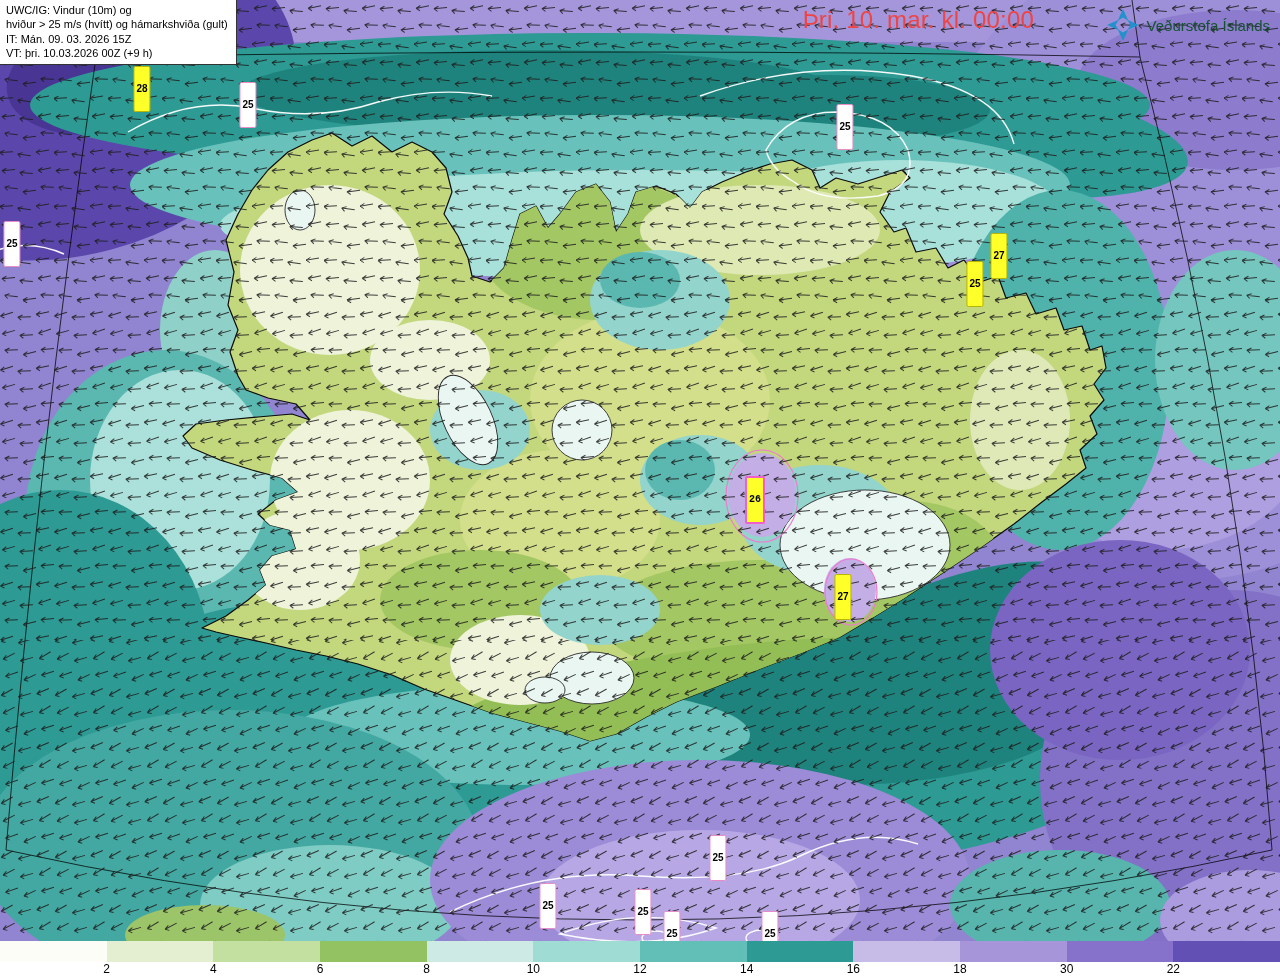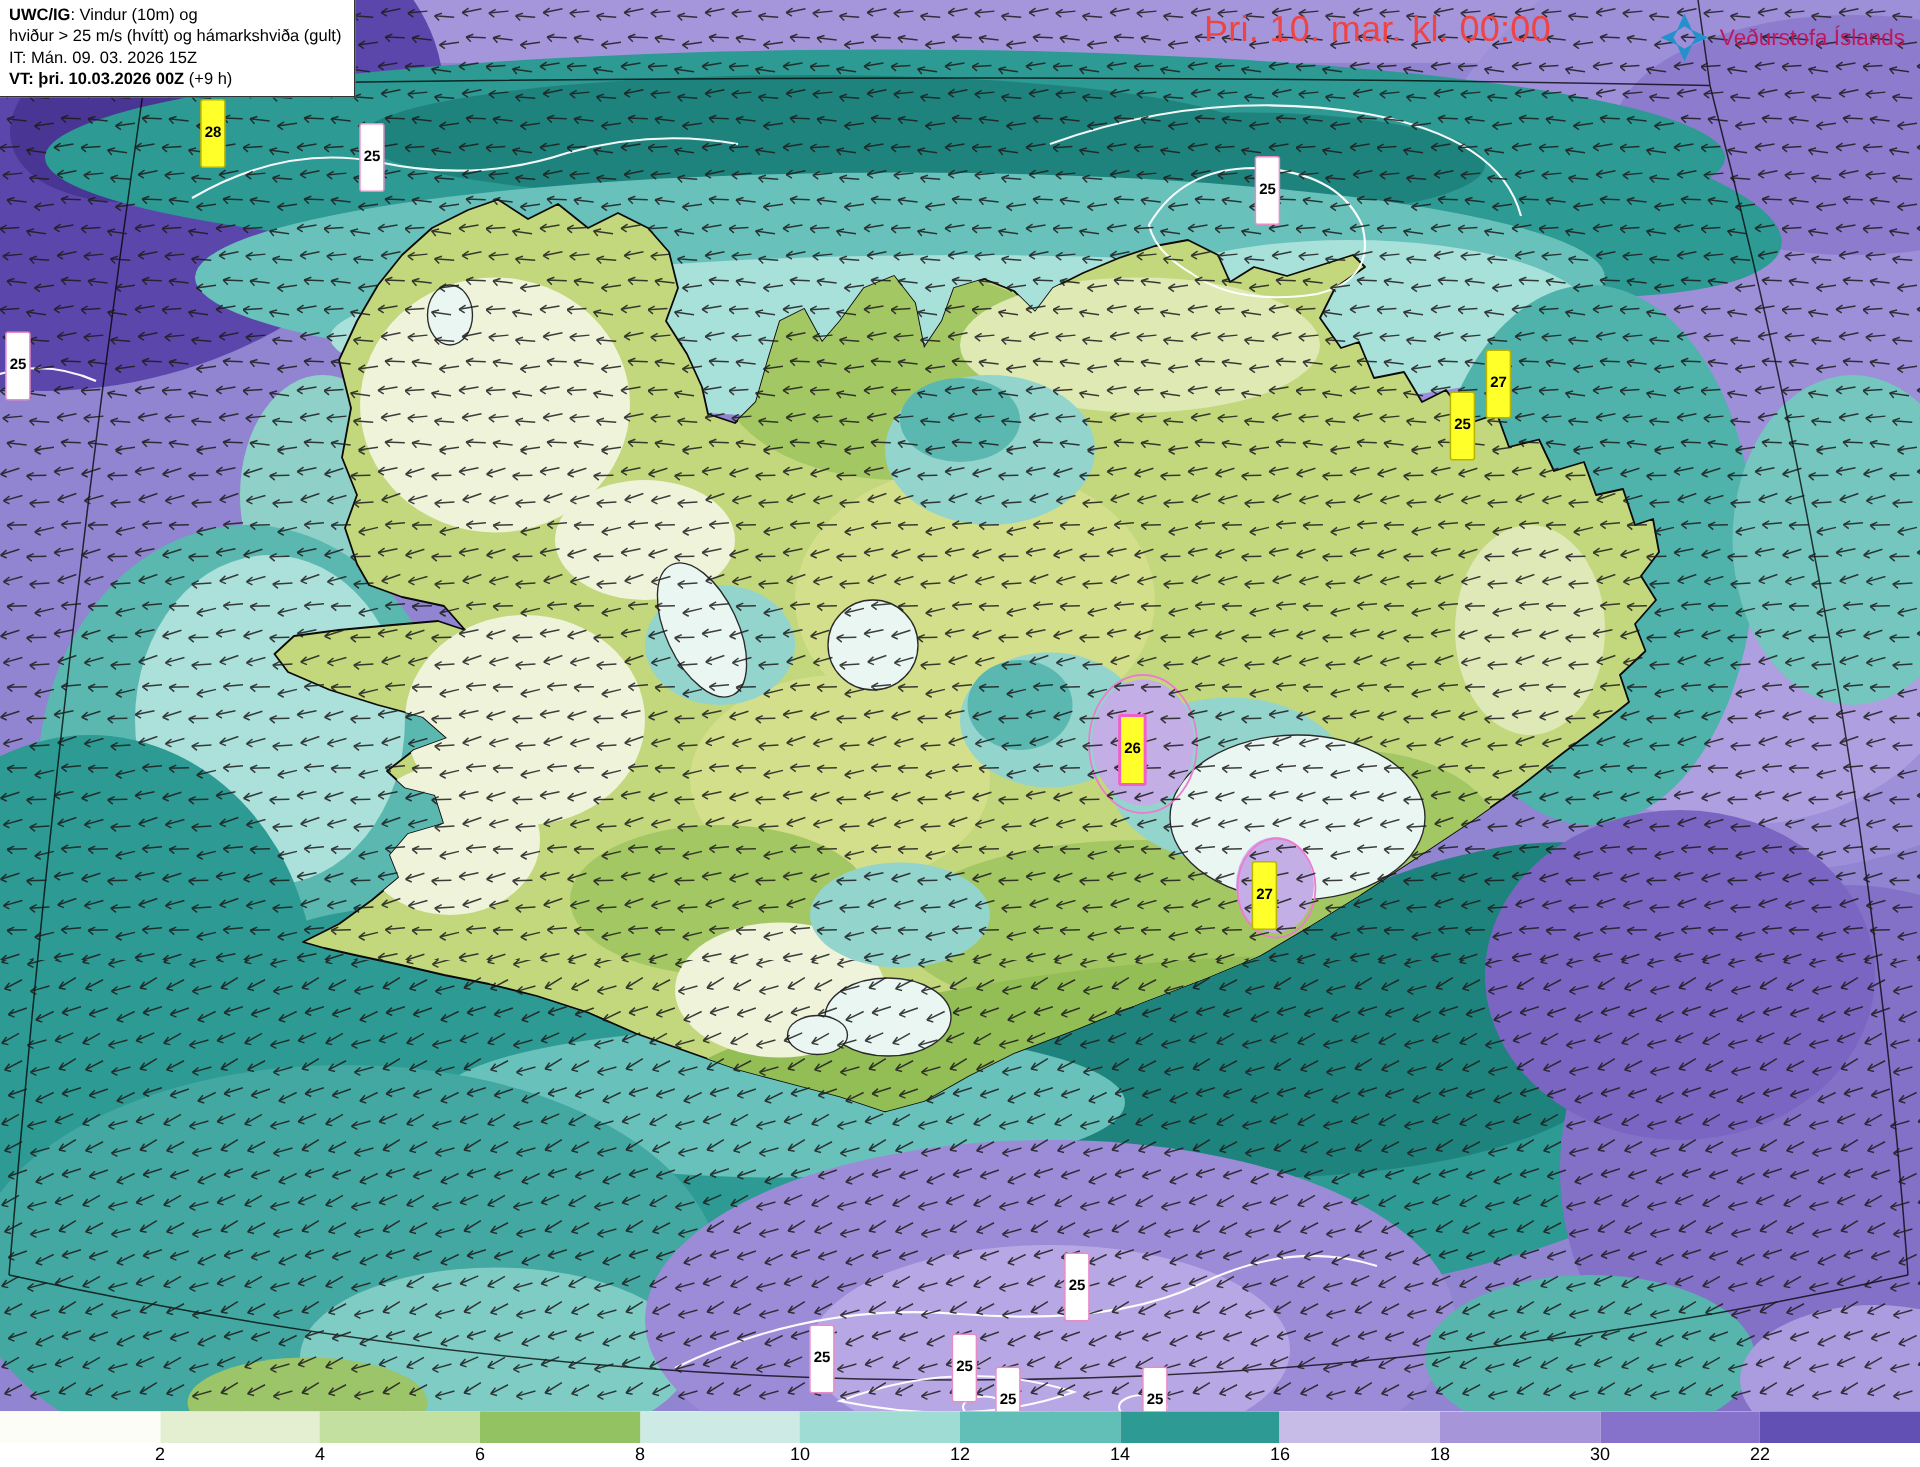--- a/index.html
+++ b/index.html
@@ -8,29 +8,29 @@
 
   .map-wrap { position:absolute; left:0; top:0; right:0; bottom:37px; }
   svg.map { display:block; width:100%; height:100%; }
 
   .info-box {
     position:absolute; top:0; left:0; z-index:6;
     background:#ffffff; border:1px solid #333; border-top:none; border-left:none;
     padding:3px 8px 4px 6px; font-size:11px; line-height:1.3; color:#000;
     max-width:250px;
   }
-  .info-box b { font-weight:bold; }
+  .info-box b { font-weight:normal; }
 
   .datetime {
     position:absolute; top:6px; right:246px; z-index:6;
     font-size:24px; color:#ef4444; letter-spacing:0.2px;
   }
   .brand { position:absolute; top:8px; right:10px; z-index:6; display:flex; align-items:center; gap:7px; }
   .brand-logo { width:34px; height:34px; }
-  .brand-text { font-size:15px; color:#be185d; }
+  .brand-text { font-size:15px; color:#14532d; }
 
   .map-labels { position:absolute; left:0; top:0; width:1280px; height:941px; z-index:5; pointer-events:none; }
   .mlabel {
     position:absolute; transform:translate(-50%,-50%);
     font-size:10px; font-weight:bold; color:#000;
     padding:16px 2px; line-height:12px; border-radius:2px; white-space:nowrap;
   }
   .mlabel.yellow { background:#ffff29; border:1px solid #b9b400; }
   .mlabel.white  { background:#ffffff; border:1px solid #e88cc8; }
   .mlabel.pink   { background:#ffff29; border:2px solid #f060c8; }
@@ -198,21 +198,21 @@
 </svg>
 </div>
 
 <div class="map-labels">
     <span class="mlabel yellow" style="left: 142px; top: 89px;">28</span>
     <span class="mlabel white" style="left: 248px; top: 105px;">25</span>
     <span class="mlabel white" style="left: 12px; top: 244px;">25</span>
     <span class="mlabel white" style="left: 845px; top: 127px;">25</span>
     <span class="mlabel yellow" style="left: 999px; top: 256px;">27</span>
     <span class="mlabel yellow" style="left: 975px; top: 284px;">25</span>
-    <span class="mlabel pink" style="left: 755px; top: 500px;">26</span>
+    <span class="mlabel pink" style="left: 755px; top: 500px; font-family: Liberation Mono, monospace;">26</span>
     <span class="mlabel yellow" style="left: 843px; top: 597px;">27</span>
     <span class="mlabel white" style="left: 718px; top: 858px;">25</span>
     <span class="mlabel white" style="left: 548px; top: 906px;">25</span>
     <span class="mlabel white" style="left: 643px; top: 912px;">25</span>
     <span class="mlabel white" style="left: 672px; top: 934px;">25</span>
     <span class="mlabel white" style="left: 770px; top: 934px;">25</span>
   </div>
 
 <div class="info-box">
   <div><b>UWC/IG</b><span>: Vindur (10m) og</span></div>

